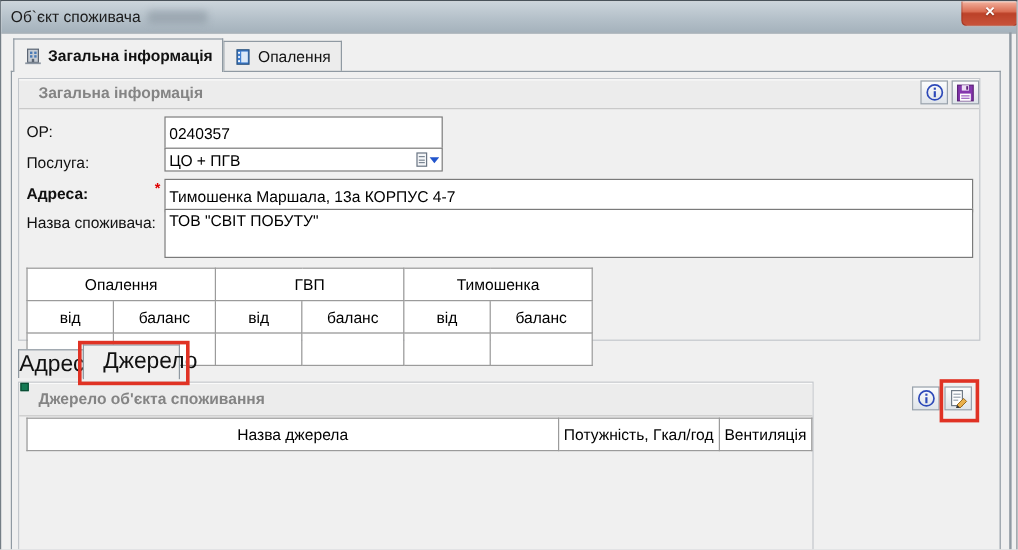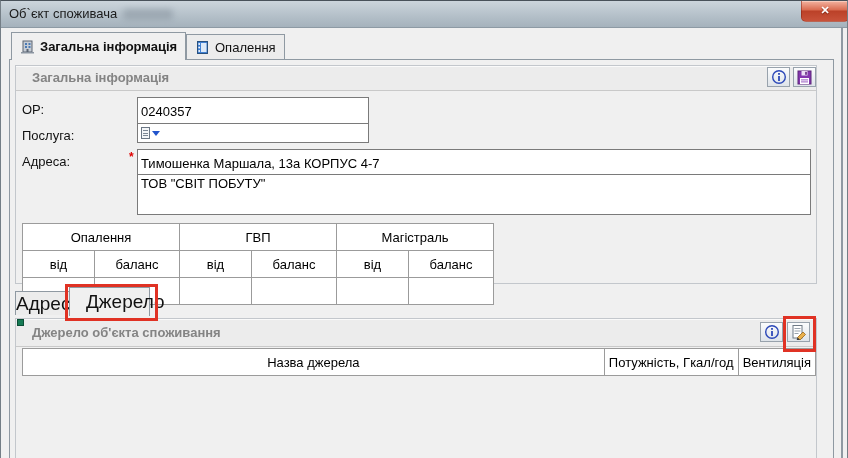--- a/index.html
+++ b/index.html
@@ -120,50 +120,52 @@
           <rect x="4" y="11.4" width="7" height="1" fill="#9a5cc0"></rect>
         </svg>
       </div>
     </div>
 
     <span class="fld-label" style="left:6px;top:36px;">ОР:</span>
     <input class="txt" style="left: 121px; top: 31px; width: 232px;" value="0240357">
 
     <span class="fld-label" style="left:6px;top:62px;">Послуга:</span>
     <div class="combo" style="left:121px;top:57px;width:232px;">
+      <input value="ЦО + ПГВ" style="">
       <span class="combo-icon">
         <span class="list-glyph">
             <i></i>
             <i></i>
             <i></i>
           </span>
         <span class="tri-down"></span>
       </span>
     </div>
 
-    <span class="fld-label" style="left:6px;top:88px;">Адреса:</span>
+    <span class="fld-label" style="left:6px;top:88px;font-weight:bold;">Адреса:</span>
     <span class="req" style="left:113px;top:84px;">*</span>
     <input class="txt" style="left: 121px; top: 83px; width: 674px;" value="Тимошенка Маршала, 13а КОРПУС 4-7">
 
+    <span class="fld-label" style="left:6px;top:112px;">Назва споживача:</span>
     <textarea class="area" style="left: 121px; top: 108px; width: 674px; height: 41px;">ТОВ "СВІТ ПОБУТУ"</textarea>
 
     <table class="grid" style="position:absolute;left:6px;top:157px;">
       <colgroup>
           <col style="width:72px">
           <col style="width:85px">
           <col style="width:72px">
           <col style="width:85px">
           <col style="width:72px">
           <col style="width:85px">
         </colgroup>
       <tbody>
           <tr>
         <th colspan="2">Опалення</th>
         <th colspan="2">ГВП</th>
-        <th colspan="2">Магістраль</th>
+        <th colspan="2">Тимошенка</th>
       </tr>
       <tr>
         <th>від</th>
         <th>баланс</th>
         <th>від</th>
         <th>баланс</th>
         <th>від</th>
         <th>баланс</th>
       </tr>
       <tr style="height:19px;">
@@ -179,21 +181,21 @@
   </div>
 
   <div class="subtab" style="left:14px;top:290px;width:55px;height:24px;line-height:23px;z-index:3;background:#ececec;">
     <span>Адреси</span>
   </div>
   <div class="subtab" style="left:68px;top:286px;width:81px;height:29px;line-height:27px;z-index:4;padding-left:16px;">
     <span>Джерело</span>
   </div>
   <div class="annot" style="left:64px;top:283px;width:87px;height:31px;"></div>
 
-  <div class="panel" style="left:14px;top:317px;width:802px;height:141px;">
+  <div class="panel" style="left:14px;top:317px;width:663px;height:141px;">
     <div class="panel-header" style="height:27px;">
       <span class="green-handle"></span>
       <span class="panel-title" style="top:6px;">Джерело об'єкта споживання</span>
       <div class="hdr-btn" style="left:744px;top:3px;">
         <svg width="16" height="16" viewBox="0 0 16 16">
           <circle cx="8" cy="8" r="6.3" fill="none" stroke="#2d49b8" stroke-width="1.4"></circle>
           <rect x="7.1" y="4" width="1.8" height="1.8" fill="#2d49b8"></rect>
           <rect x="7.1" y="7" width="1.8" height="5" fill="#2d49b8"></rect>
         </svg>
       </div>

